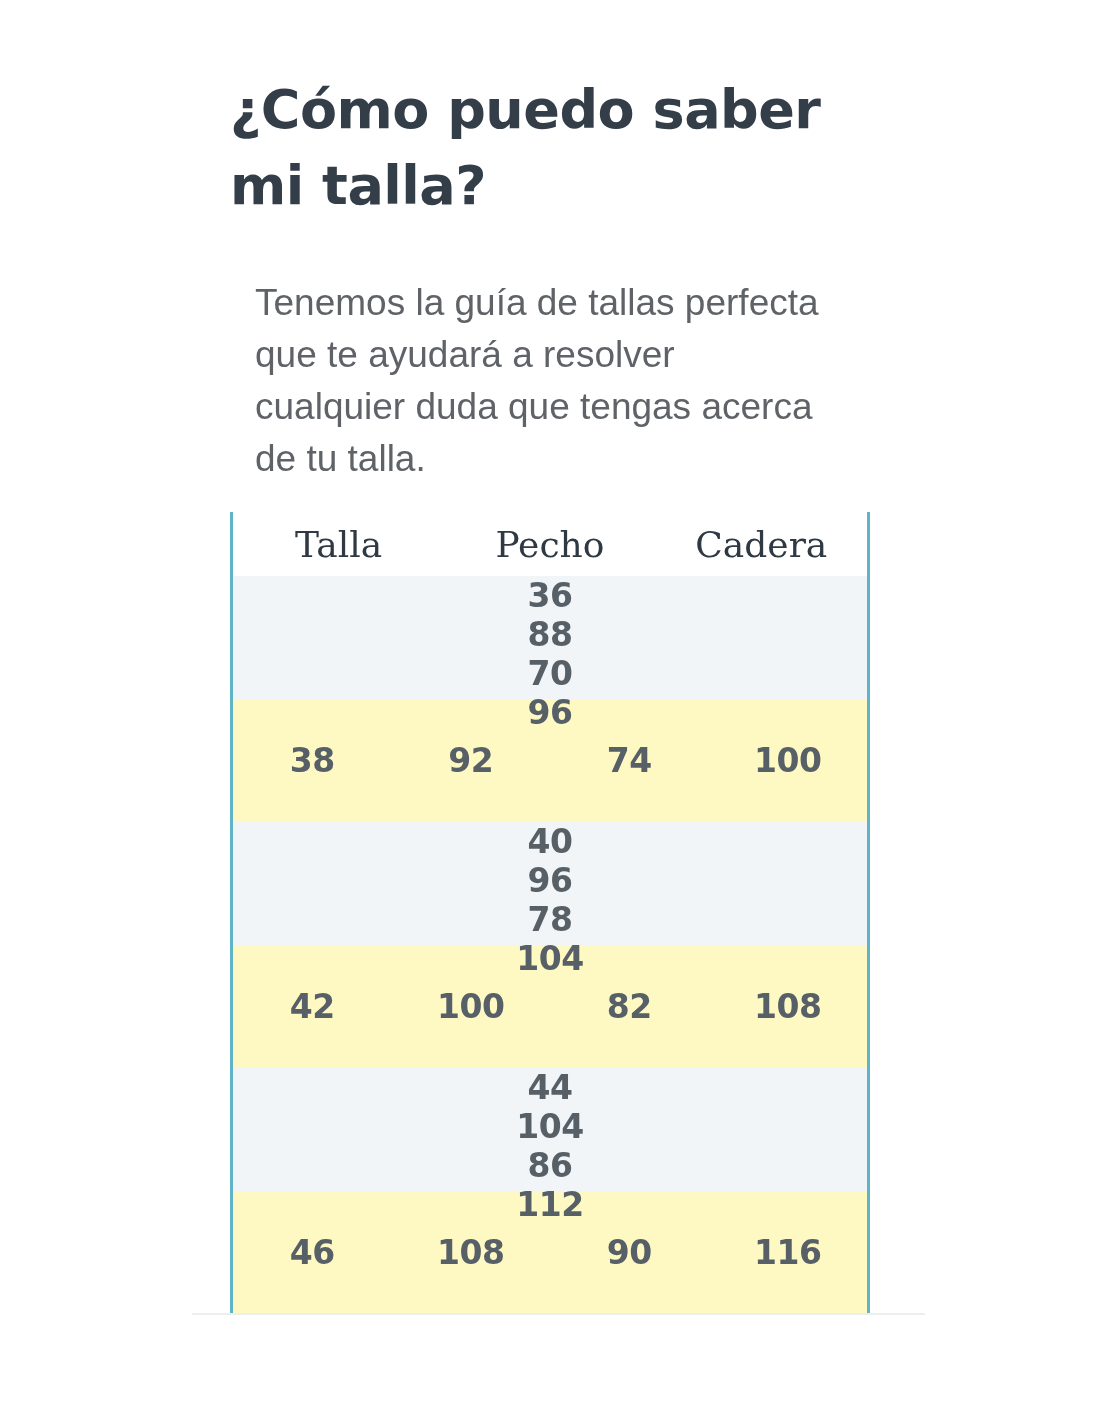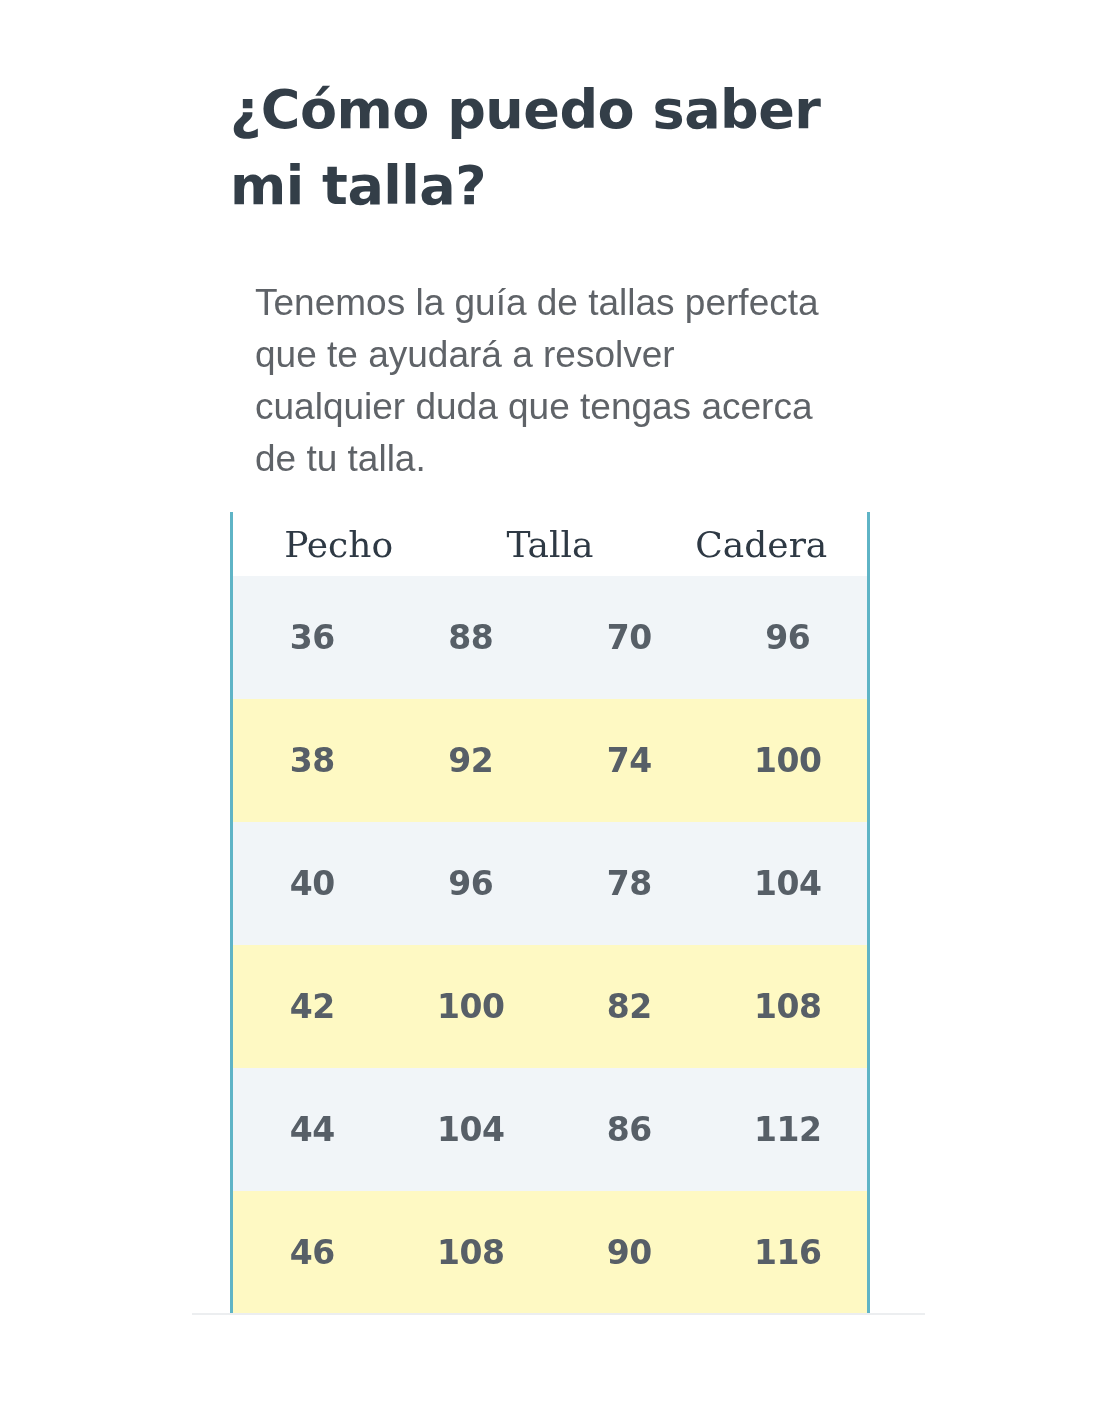--- a/index.html
+++ b/index.html
@@ -65,21 +65,21 @@
     font-family: "DejaVu Serif", serif;
     font-size: 36px;
     color: var(--header-text);
     white-space: nowrap;
   }
   .tr {
     display: flex;
     height: 123px;
     background: #fef9c3;
   }
-  .tr.alt { background: var(--row-alt); }
+  .tr.alt { background: var(--row-alt); flex-direction: column; }
   .td {
     flex: 1;
     display: flex;
     align-items: center;
     justify-content: center;
     font-family: "DejaVu Sans", sans-serif;
     font-weight: 700;
     font-size: 33px;
     letter-spacing: -0.5px;
     color: var(--cell-text);
@@ -97,22 +97,22 @@
 <body>
 
 <div class="page">
 
   <h1 class="page-title">¿Cómo puedo saber mi talla?</h1>
 
   <p class="intro-text">Tenemos la guía de tallas perfecta que te ayudará a resolver cualquier duda que tengas acerca de tu talla.</p>
 
   <div class="size-table">
     <div class="thead" id="table-head">
+        <div class="th">Talla</div>
         <div class="th">Pecho</div>
-        <div class="th">Talla</div>
         <div class="th">Cadera</div>
       </div>
     <div id="table-body">
         <div class="tr alt">
           <div class="td">36</div>
           <div class="td">88</div>
           <div class="td">70</div>
           <div class="td">96</div>
         </div>
         <div class="tr">

